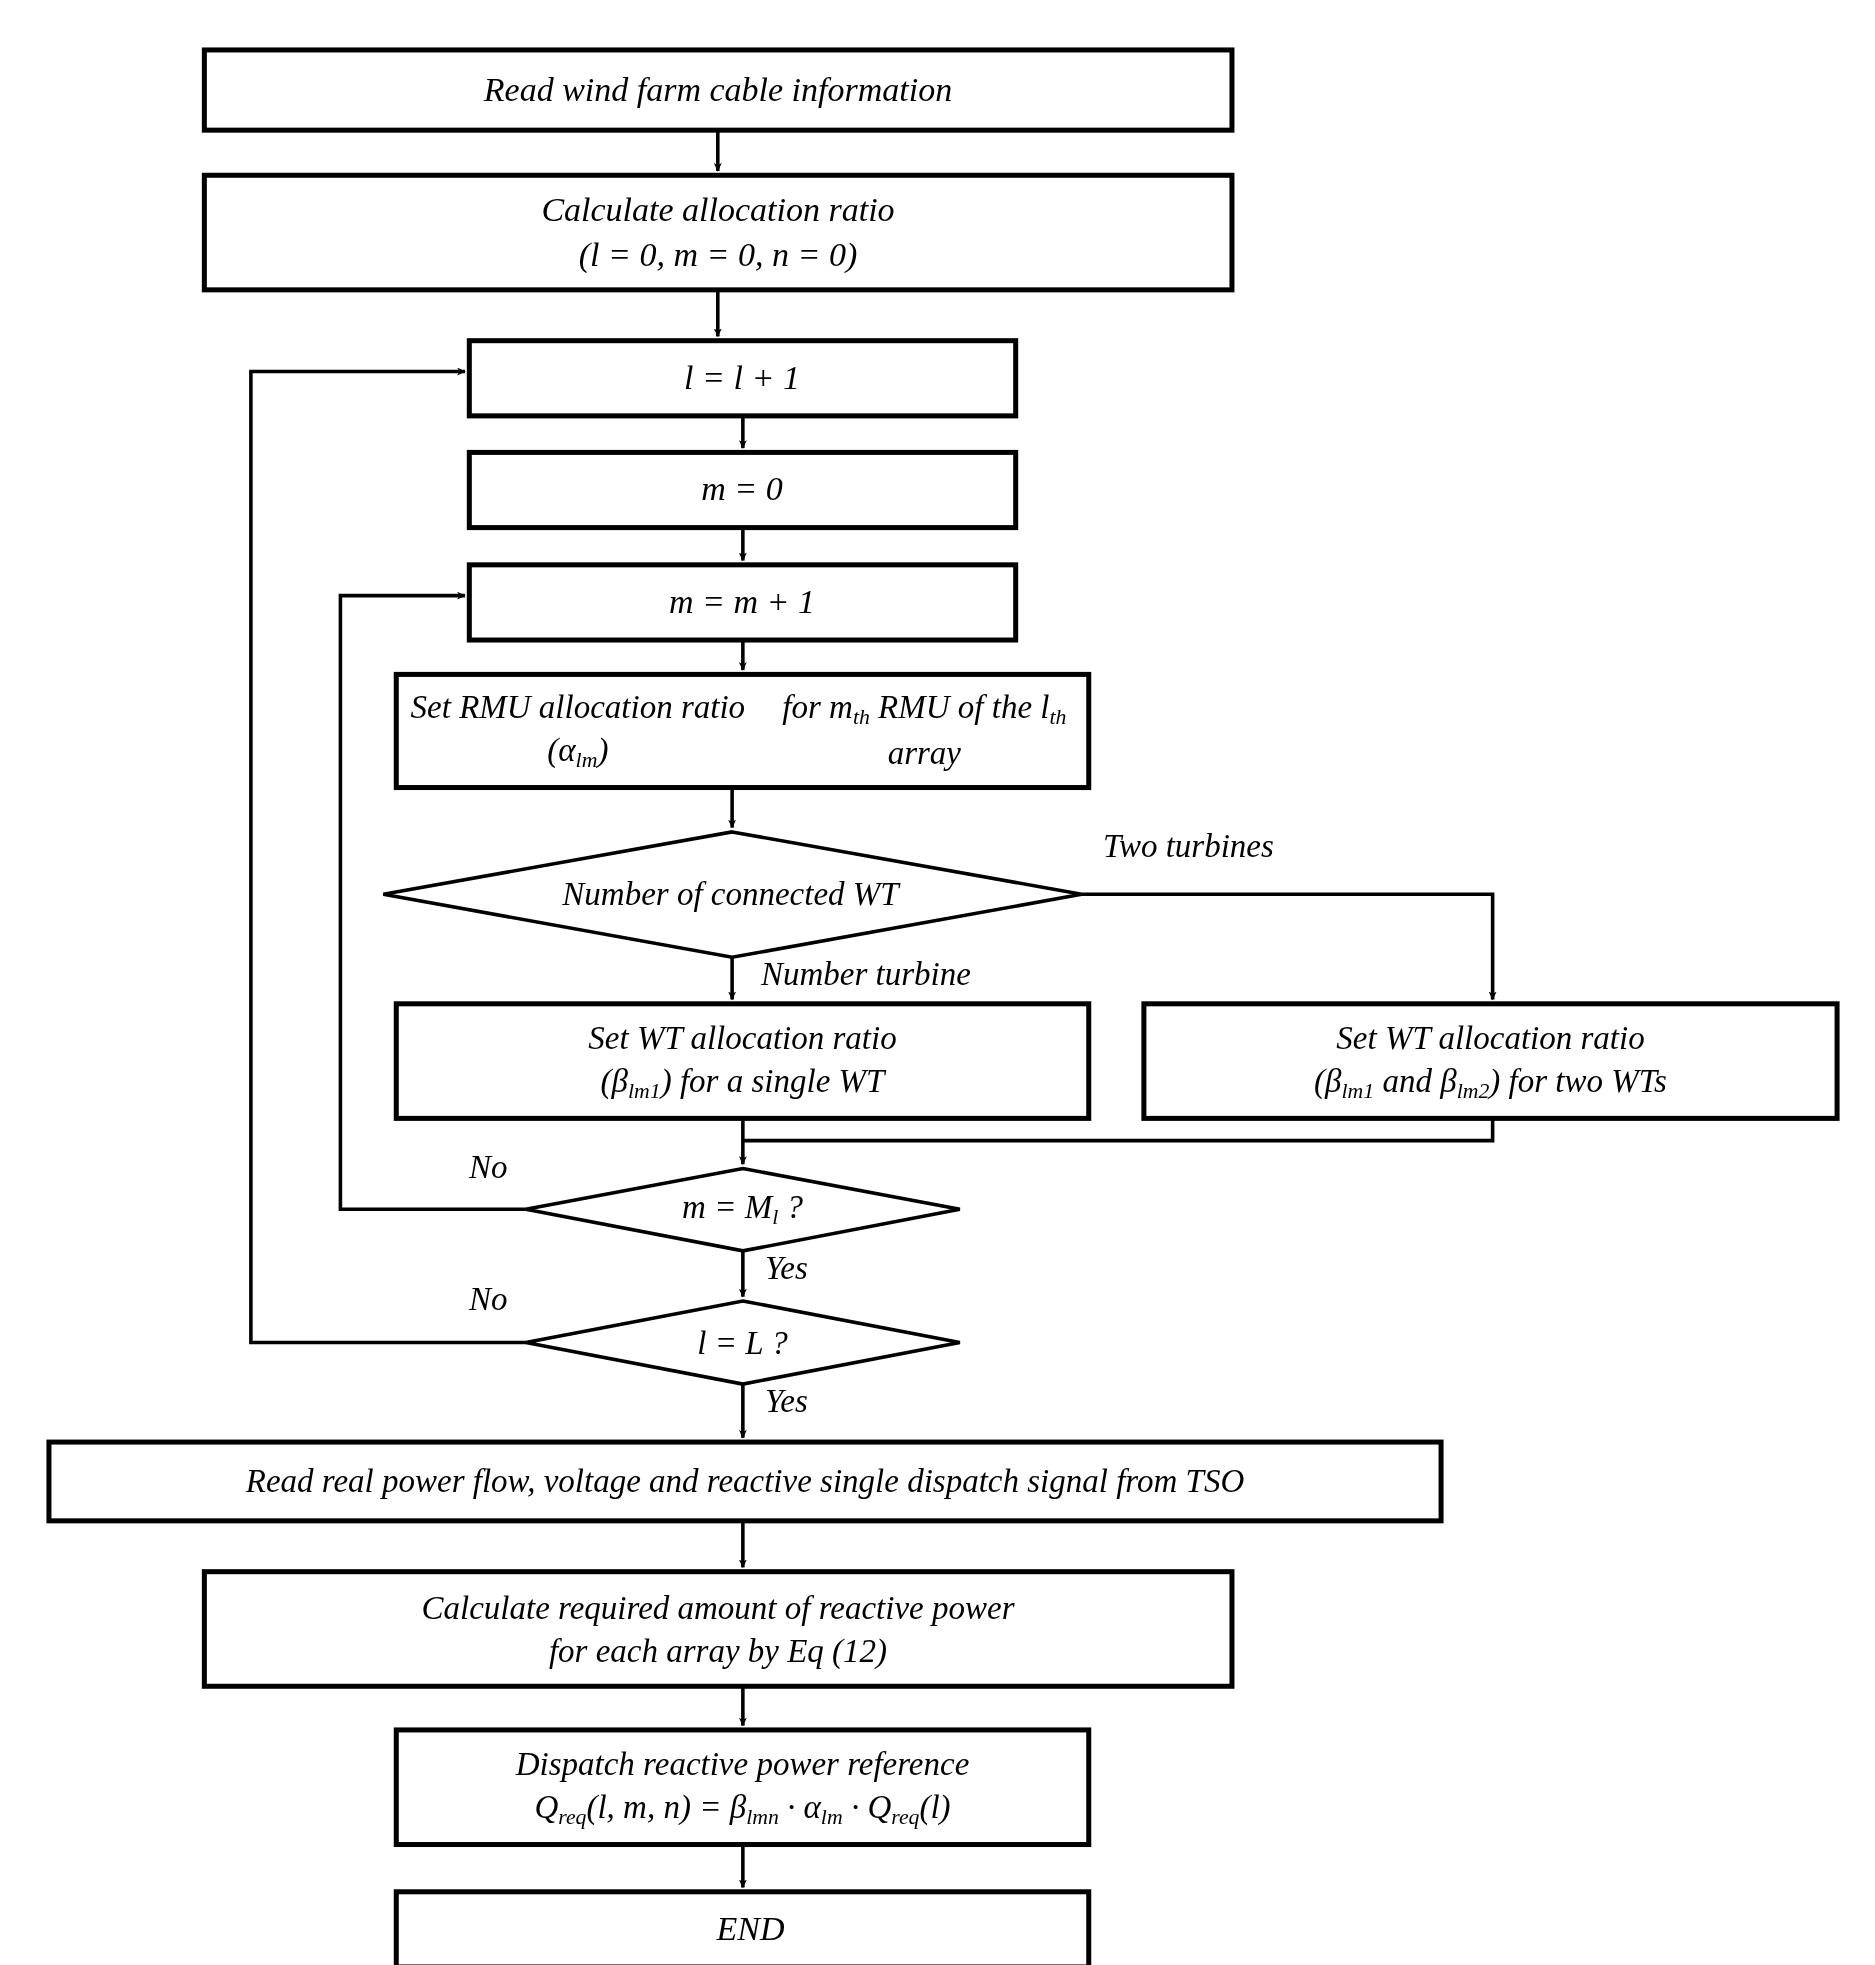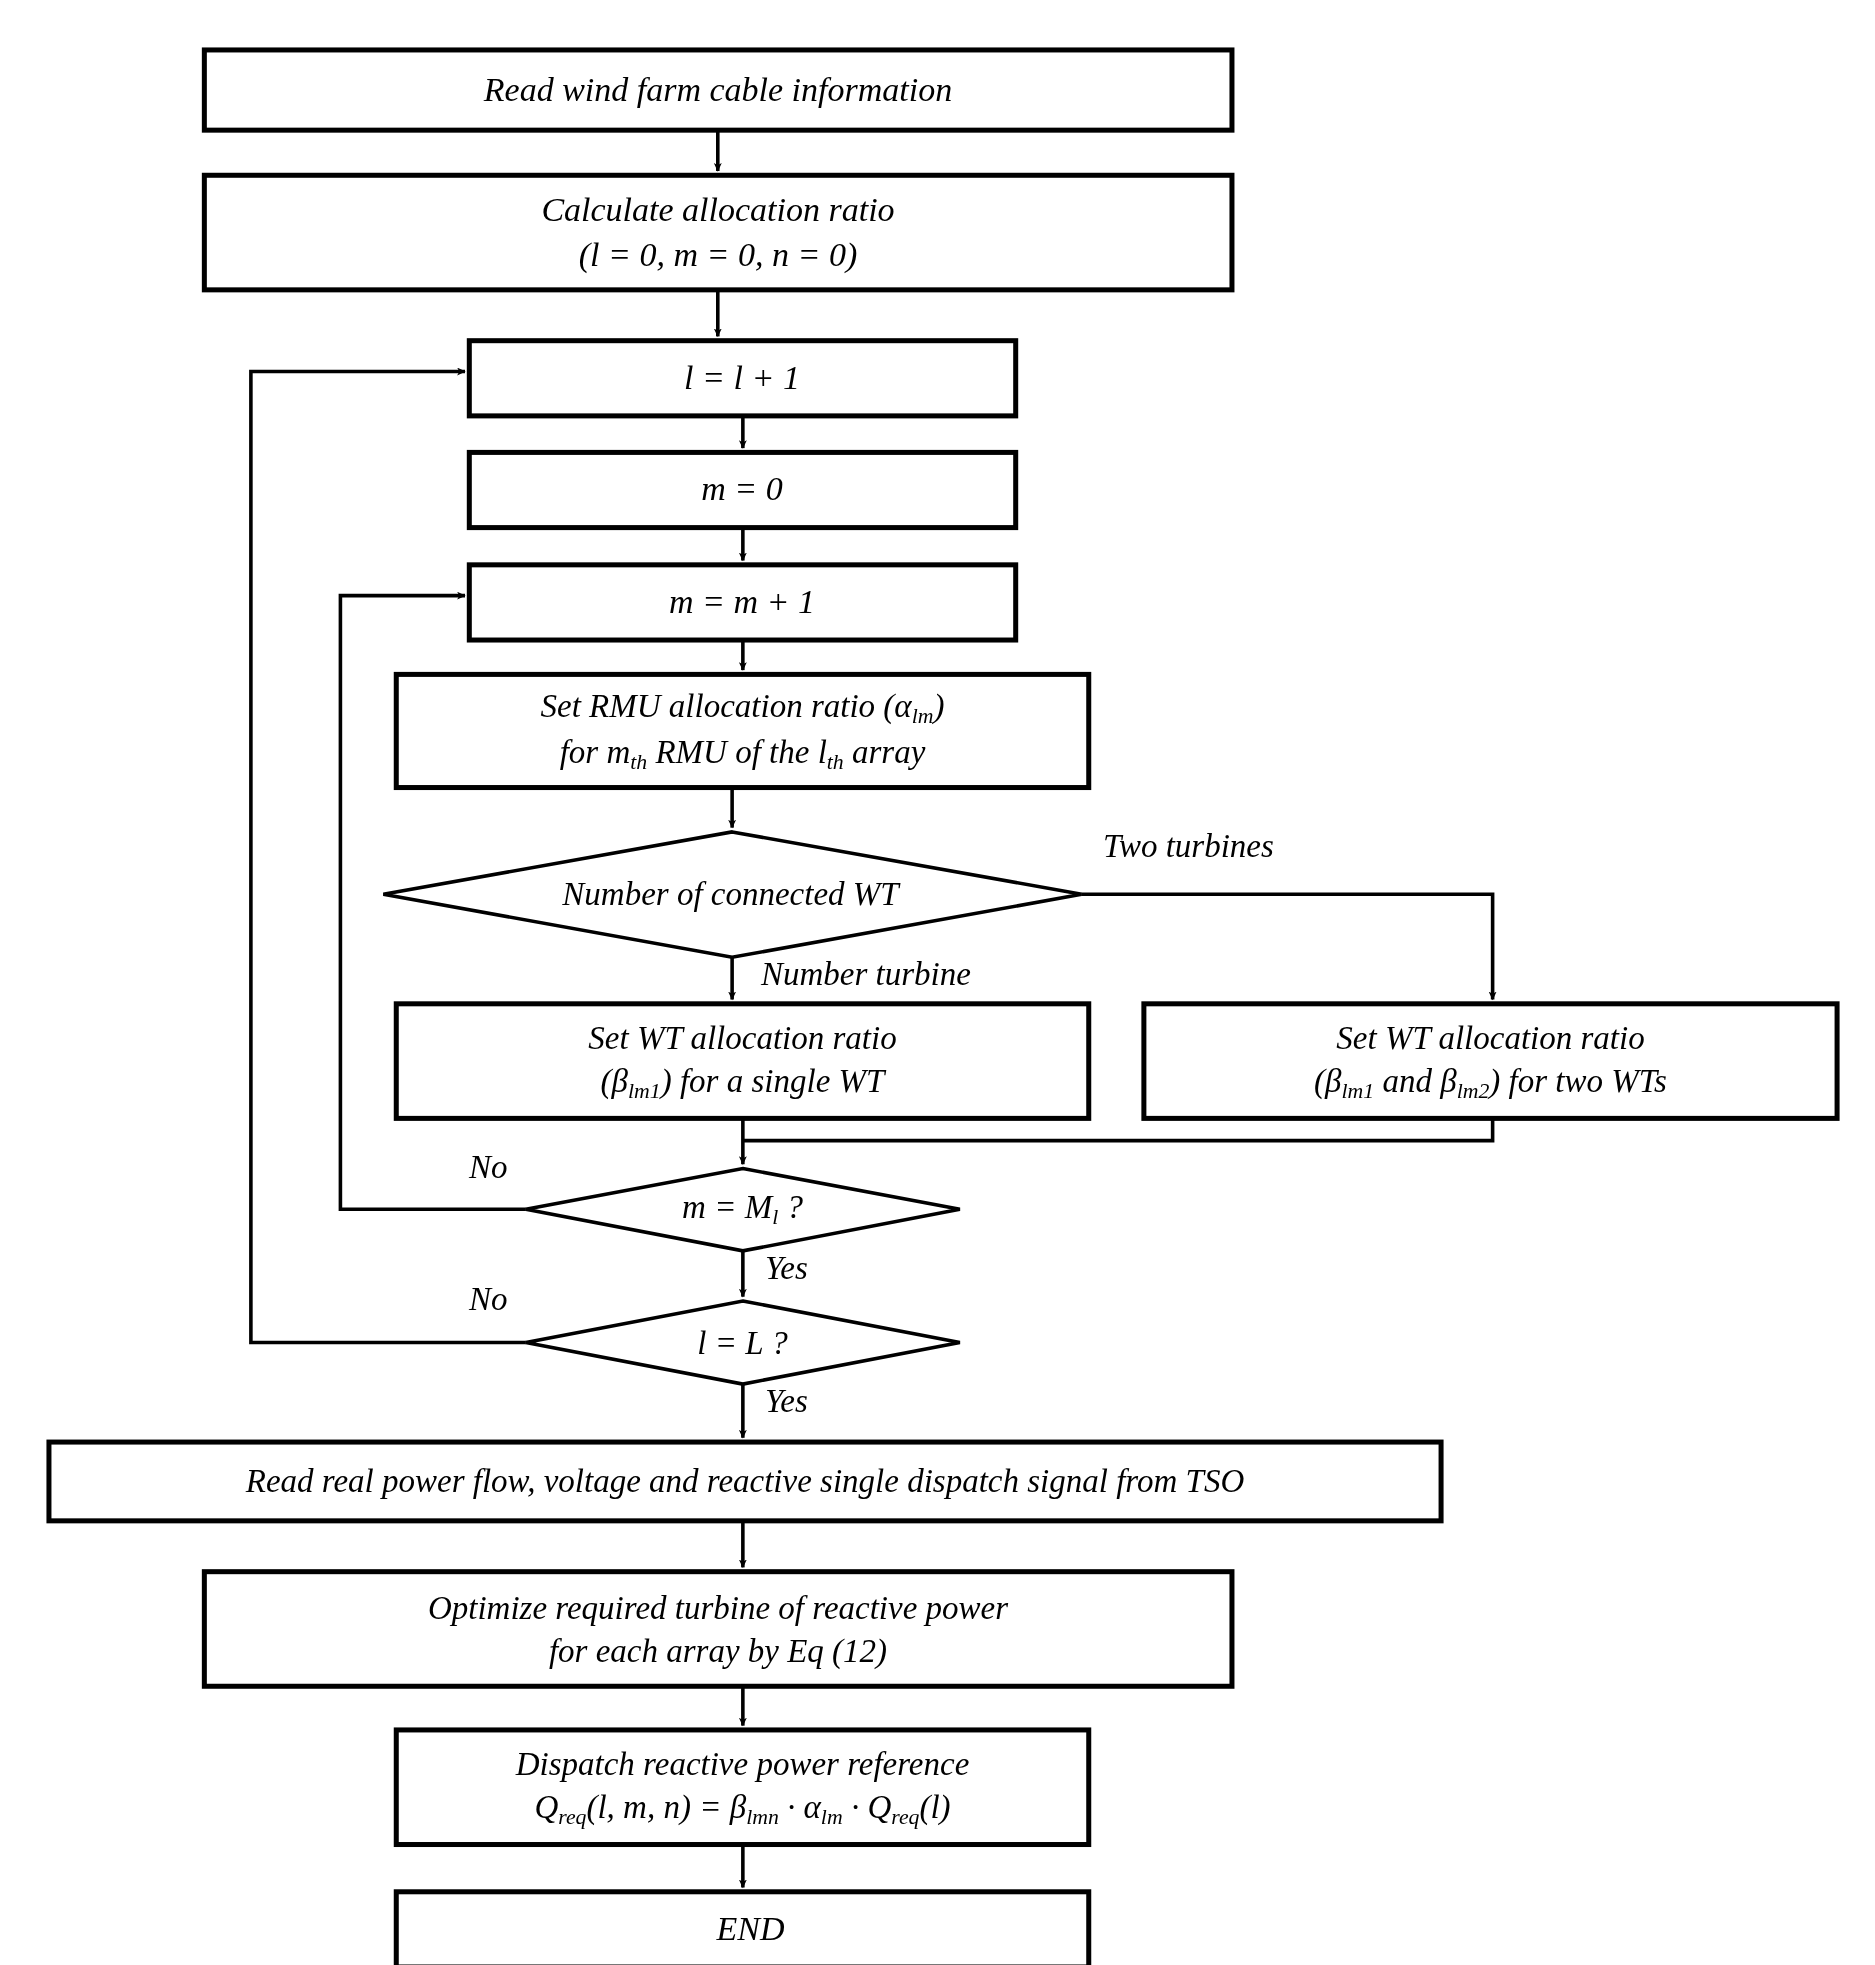--- a/index.html
+++ b/index.html
@@ -112,21 +112,21 @@
   </div>
 
   <div class="nodelabel f48" style="left:469px;top:440px;width:546px;height:75px;">
     <span>m = 0</span>
   </div>
 
   <div class="nodelabel f48" style="left:469px;top:553px;width:546px;height:75px;font-family:Liberation Serif, serif;">
     <span>m = m + 1</span>
   </div>
 
-  <div class="nodelabel f46" style="left:396px;top:662px;width:693px;height:113px;flex-direction:column;text-align:center;">
+  <div class="nodelabel f46" style="left:396px;top:662px;width:693px;height:113px;flex-direction:row;text-align:center;">
     <span>Set RMU allocation ratio (α<sub>lm</sub>)</span>
     <span>for m<sub>th</sub> RMU of the l<sub>th</sub> array</span>
   </div>
 
   <div class="nodelabel f46" style="left:444px;top:859px;width:573px;height:46px;">
     <span>Number of connected WT</span>
   </div>
 
   <div class="nodelabel f46" style="left:396px;top:992px;width:693px;height:115px;flex-direction:column;">
     <span>Set WT allocation ratio</span>
@@ -144,21 +144,21 @@
 
   <div class="nodelabel f46" style="left:573px;top:1308px;width:339px;height:46px;">
     <span>l = L ?</span>
   </div>
 
   <div class="nodelabel f46" style="left:56px;top:1430px;width:1378px;height:79px;">
     <span>Read real power flow, voltage  and reactive single dispatch signal from TSO</span>
   </div>
 
   <div class="nodelabel f46" style="left:204px;top:1560px;width:1028px;height:115px;flex-direction:column;">
-    <span>Optimize required turbine of reactive power</span>
+    <span>Calculate required amount of reactive power</span>
     <span>for each array by Eq (12)</span>
   </div>
 
   <div class="nodelabel f46" style="left:396px;top:1718px;width:693px;height:115px;flex-direction:column;">
     <span>Dispatch reactive power reference</span>
     <span>Q<sub>req</sub>(l, m, n) = β<sub>lmn</sub> · α<sub>lm</sub> · Q<sub>req</sub>(l)</span>
   </div>
 
   <div class="nodelabel f48" style="left:404px;top:1880px;width:693px;height:75px;">
     <span>END</span>

